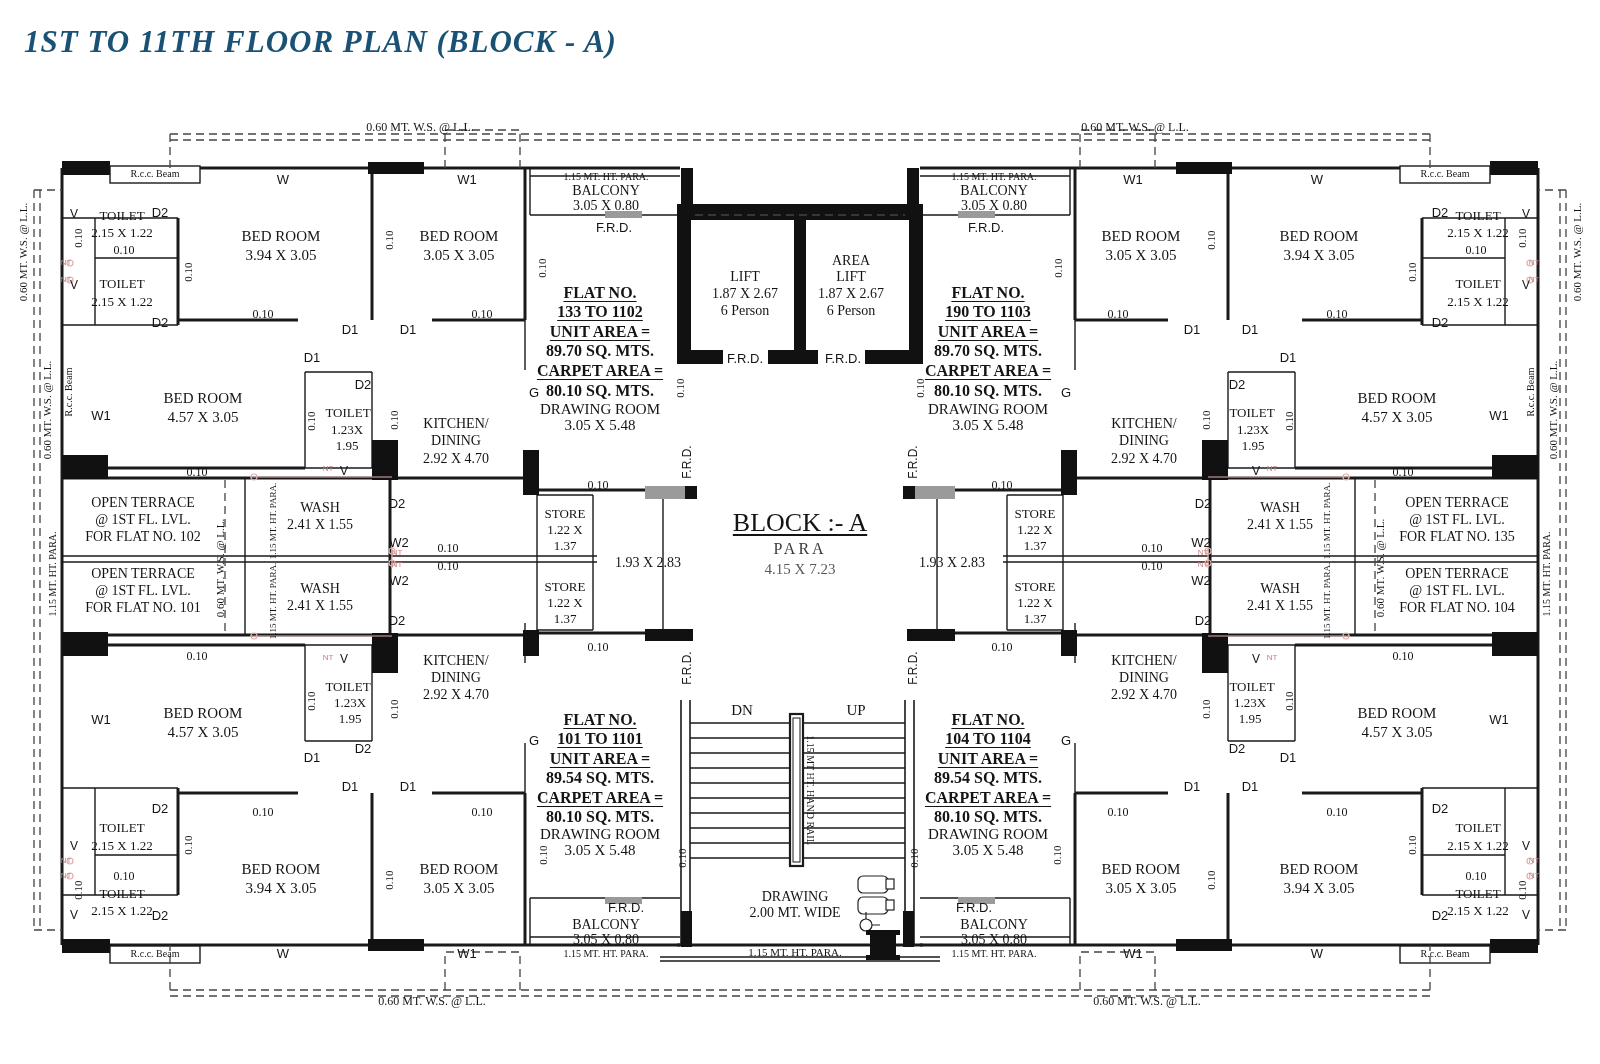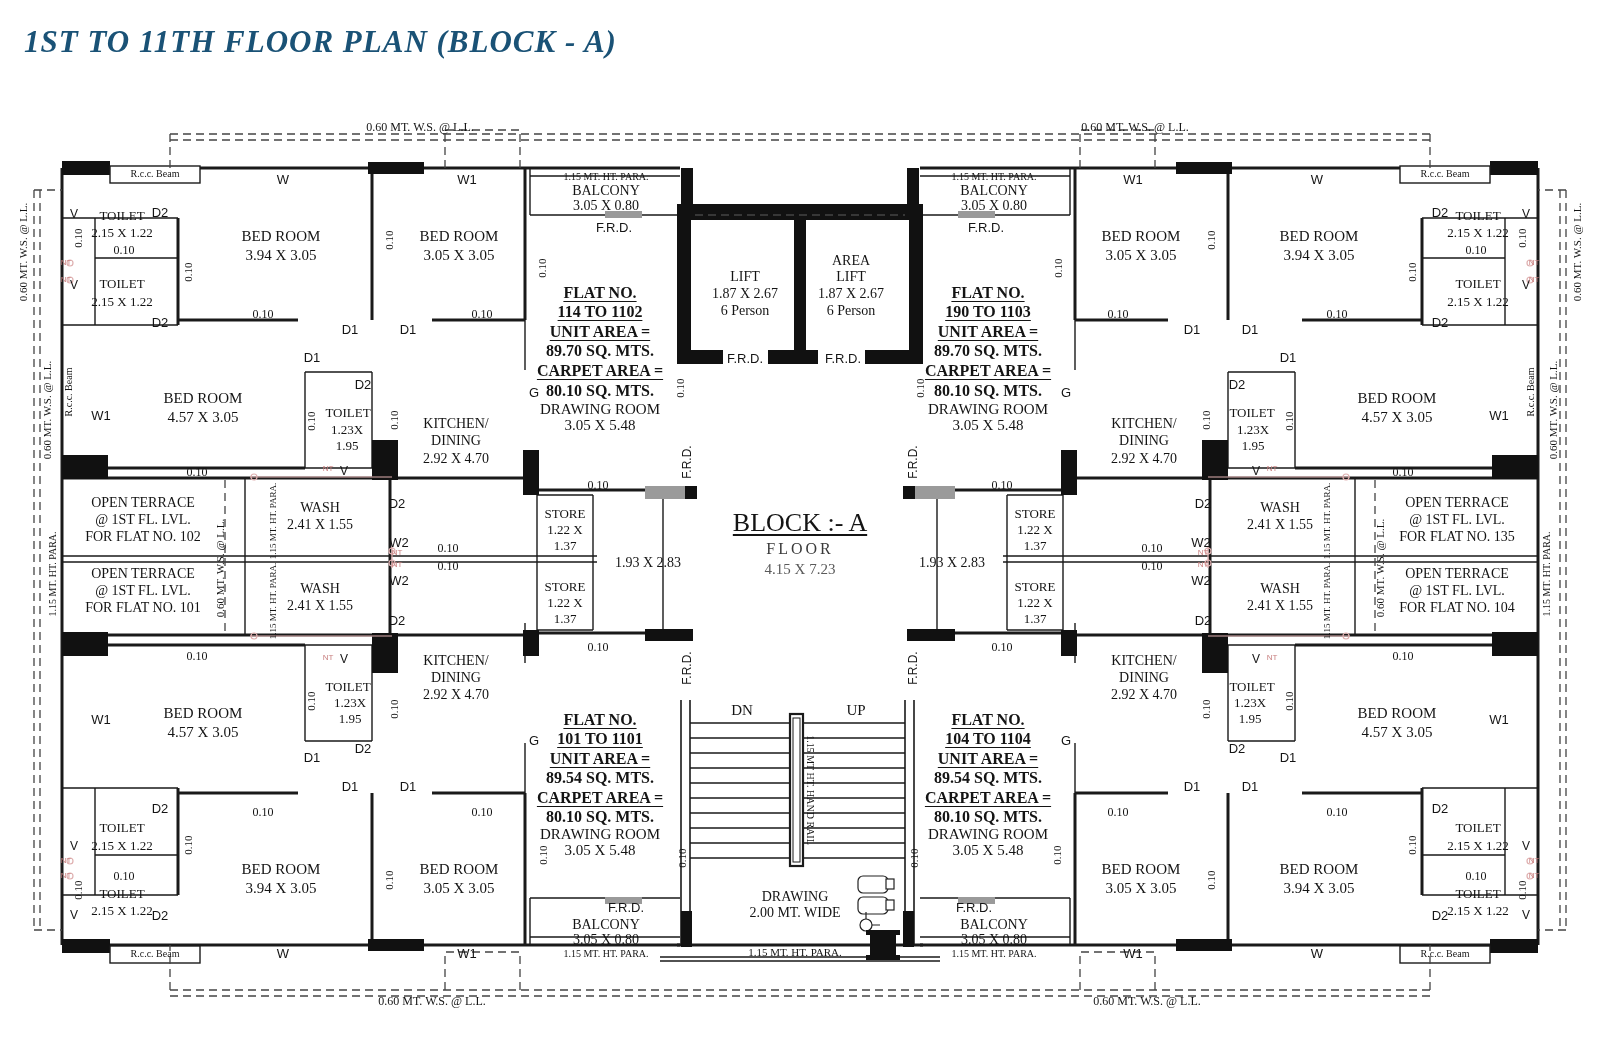--- a/index.html
+++ b/index.html
@@ -280,21 +280,21 @@
       <span class="lbl" style="left: 1035px; top: 513px; font-size: 13px; transform: translate(-50%, -50%);">STORE</span>
       <span class="lbl" style="left: 1035px; top: 529px; font-size: 13px; transform: translate(-50%, -50%);">1.22 X</span>
       <span class="lbl" style="left: 1035px; top: 545px; font-size: 13px; transform: translate(-50%, -50%);">1.37</span>
       <span class="lbl" style="left: 1035px; top: 586px; font-size: 13px; transform: translate(-50%, -50%);">STORE</span>
       <span class="lbl" style="left: 1035px; top: 602px; font-size: 13px; transform: translate(-50%, -50%);">1.22 X</span>
       <span class="lbl" style="left: 1035px; top: 618px; font-size: 13px; transform: translate(-50%, -50%);">1.37</span>
       <span class="lbl" style="left: 952px; top: 563px; font-size: 14px; transform: translate(-50%, -50%);">1.93 X 2.83</span>
       <span class="lbl" style="left: 1002px; top: 485px; font-size: 12px; transform: translate(-50%, -50%);">0.10</span>
       <span class="lbl" style="left: 1002px; top: 647px; font-size: 12px; transform: translate(-50%, -50%);">0.10</span>
       <span class="lbl u" style="left: 800px; top: 523px; font-size: 26px; transform: translate(-50%, -50%);">BLOCK :- A</span>
-      <span class="lbl" style="left: 800px; top: 549px; font-size: 16px; color: rgb(58, 58, 58); letter-spacing: 3px; transform: translate(-50%, -50%);">FLOOR</span>
+      <span class="lbl" style="left: 800px; top: 549px; font-size: 16px; color: rgb(58, 58, 58); letter-spacing: 3px; transform: translate(-50%, -50%);">PARA</span>
       <span class="lbl" style="left: 800px; top: 569px; font-size: 15px; color: rgb(90, 90, 90); transform: translate(-50%, -50%);">4.15 X 7.23</span>
       <span class="lbl" style="left: 606px; top: 177px; font-size: 10px; transform: translate(-50%, -50%);">1.15 MT. HT. PARA.</span>
       <span class="lbl" style="left: 606px; top: 191px; font-size: 14px; transform: translate(-50%, -50%);">BALCONY</span>
       <span class="lbl" style="left: 606px; top: 206px; font-size: 14px; transform: translate(-50%, -50%);">3.05 X 0.80</span>
       <span class="lbl sans" style="left: 614px; top: 227px; font-size: 13px; transform: translate(-50%, -50%);">F.R.D.</span>
       <span class="lbl" style="left: 994px; top: 177px; font-size: 10px; transform: translate(-50%, -50%);">1.15 MT. HT. PARA.</span>
       <span class="lbl" style="left: 994px; top: 191px; font-size: 14px; transform: translate(-50%, -50%);">BALCONY</span>
       <span class="lbl" style="left: 994px; top: 206px; font-size: 14px; transform: translate(-50%, -50%);">3.05 X 0.80</span>
       <span class="lbl sans" style="left: 986px; top: 227px; font-size: 13px; transform: translate(-50%, -50%);">F.R.D.</span>
       <span class="lbl sans" style="left: 626px; top: 907px; font-size: 13px; transform: translate(-50%, -50%);">F.R.D.</span>
@@ -320,21 +320,21 @@
       <span class="lbl" style="left: 920px; top: 388px; font-size: 11px; transform: translate(-50%, -50%) rotate(-90deg);">0.10</span>
       <span class="lbl sans" style="left: 687px; top: 462px; font-size: 12px; transform: translate(-50%, -50%) rotate(-90deg);">F.R.D.</span>
       <span class="lbl sans" style="left: 913px; top: 462px; font-size: 12px; transform: translate(-50%, -50%) rotate(-90deg);">F.R.D.</span>
       <span class="lbl sans" style="left: 687px; top: 668px; font-size: 12px; transform: translate(-50%, -50%) rotate(-90deg);">F.R.D.</span>
       <span class="lbl sans" style="left: 913px; top: 668px; font-size: 12px; transform: translate(-50%, -50%) rotate(-90deg);">F.R.D.</span>
       <span class="lbl sans" style="left: 534px; top: 392px; font-size: 13px; transform: translate(-50%, -50%);">G</span>
       <span class="lbl sans" style="left: 1066px; top: 392px; font-size: 13px; transform: translate(-50%, -50%);">G</span>
       <span class="lbl sans" style="left: 534px; top: 740px; font-size: 13px; transform: translate(-50%, -50%);">G</span>
       <span class="lbl sans" style="left: 1066px; top: 740px; font-size: 13px; transform: translate(-50%, -50%);">G</span>
       <span class="lbl u" style="left: 600px; top: 293px; font-size: 16px; font-weight: bold; transform: translate(-50%, -50%);">FLAT NO.</span>
-      <span class="lbl u" style="left: 600px; top: 312px; font-size: 16px; font-weight: bold; transform: translate(-50%, -50%);">114 TO 1102</span>
+      <span class="lbl u" style="left: 600px; top: 312px; font-size: 16px; font-weight: bold; transform: translate(-50%, -50%);">133 TO 1102</span>
       <span class="lbl u" style="left: 600px; top: 332px; font-size: 16px; font-weight: bold; transform: translate(-50%, -50%);">UNIT AREA =</span>
       <span class="lbl" style="left: 600px; top: 351px; font-size: 16px; font-weight: bold; transform: translate(-50%, -50%);">89.70 SQ. MTS.</span>
       <span class="lbl u" style="left: 600px; top: 371px; font-size: 16px; font-weight: bold; transform: translate(-50%, -50%);">CARPET AREA =</span>
       <span class="lbl" style="left: 600px; top: 391px; font-size: 16px; font-weight: bold; transform: translate(-50%, -50%);">80.10 SQ. MTS.</span>
       <span class="lbl" style="left: 600px; top: 409px; font-size: 15px; transform: translate(-50%, -50%);">DRAWING ROOM</span>
       <span class="lbl" style="left: 600px; top: 425px; font-size: 15px; transform: translate(-50%, -50%);">3.05 X 5.48</span>
       <span class="lbl u" style="left: 988px; top: 293px; font-size: 16px; font-weight: bold; transform: translate(-50%, -50%);">FLAT NO.</span>
       <span class="lbl u" style="left: 988px; top: 312px; font-size: 16px; font-weight: bold; transform: translate(-50%, -50%);">190 TO 1103</span>
       <span class="lbl u" style="left: 988px; top: 332px; font-size: 16px; font-weight: bold; transform: translate(-50%, -50%);">UNIT AREA =</span>
       <span class="lbl" style="left: 988px; top: 351px; font-size: 16px; font-weight: bold; transform: translate(-50%, -50%);">89.70 SQ. MTS.</span>

